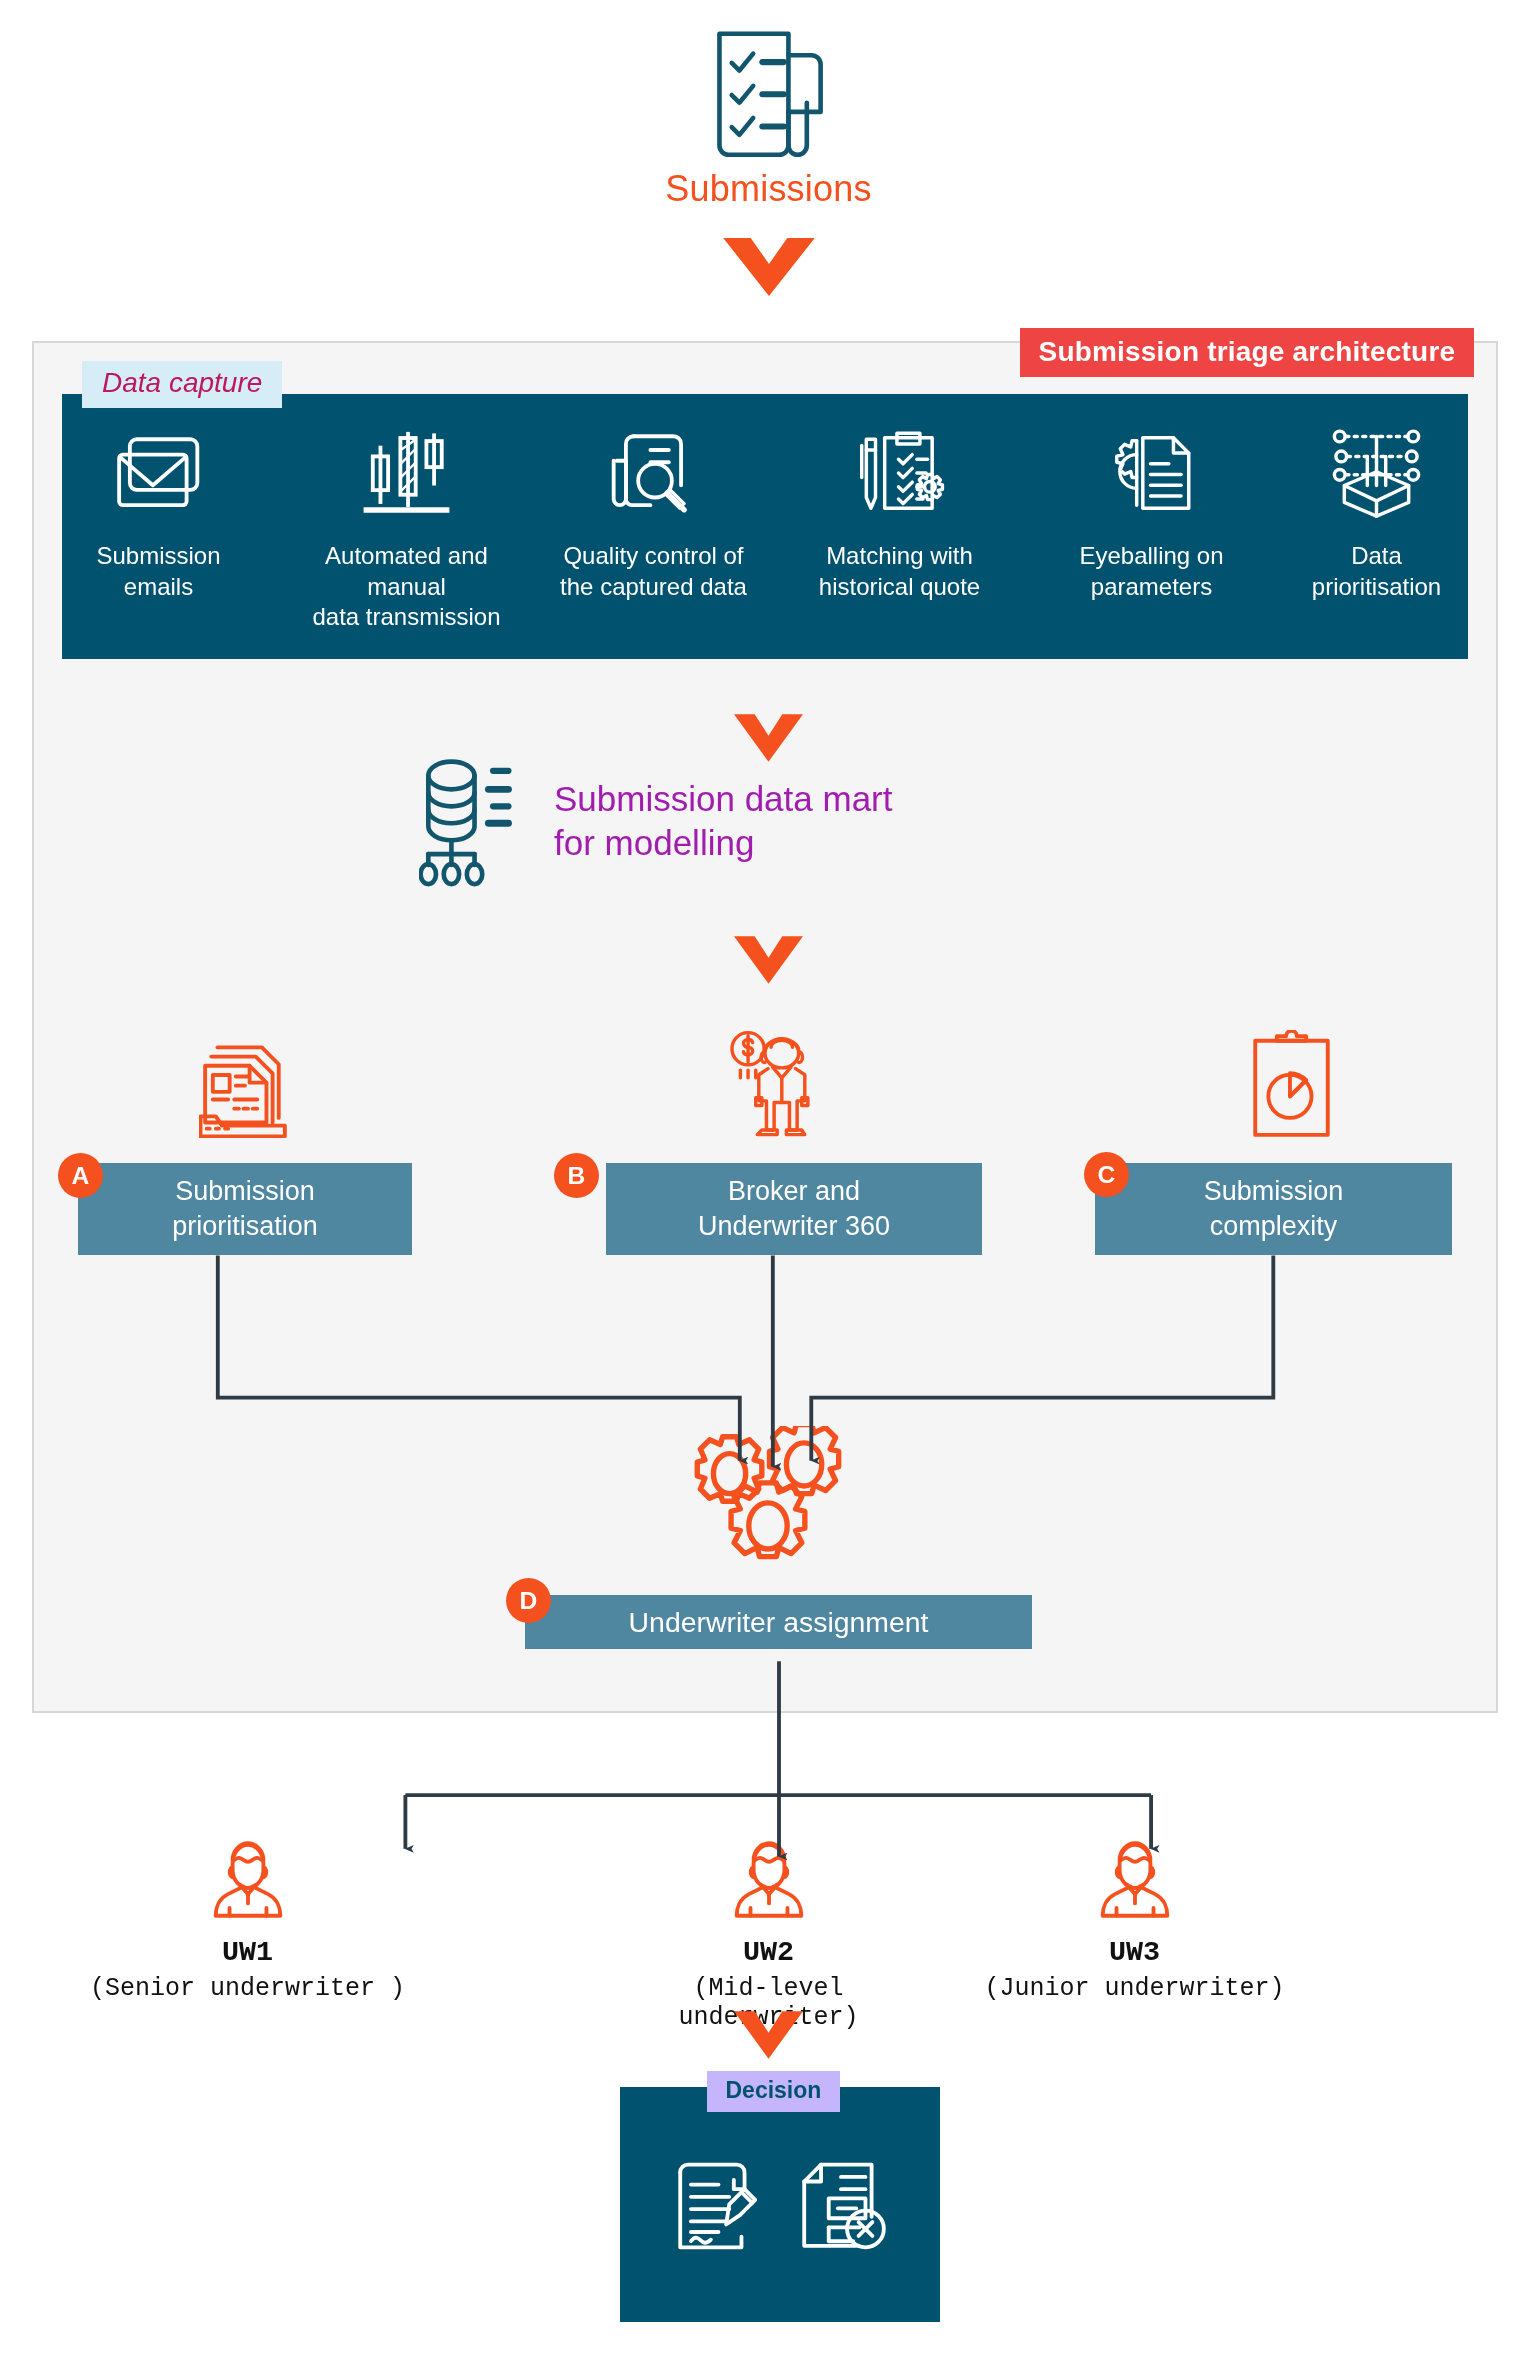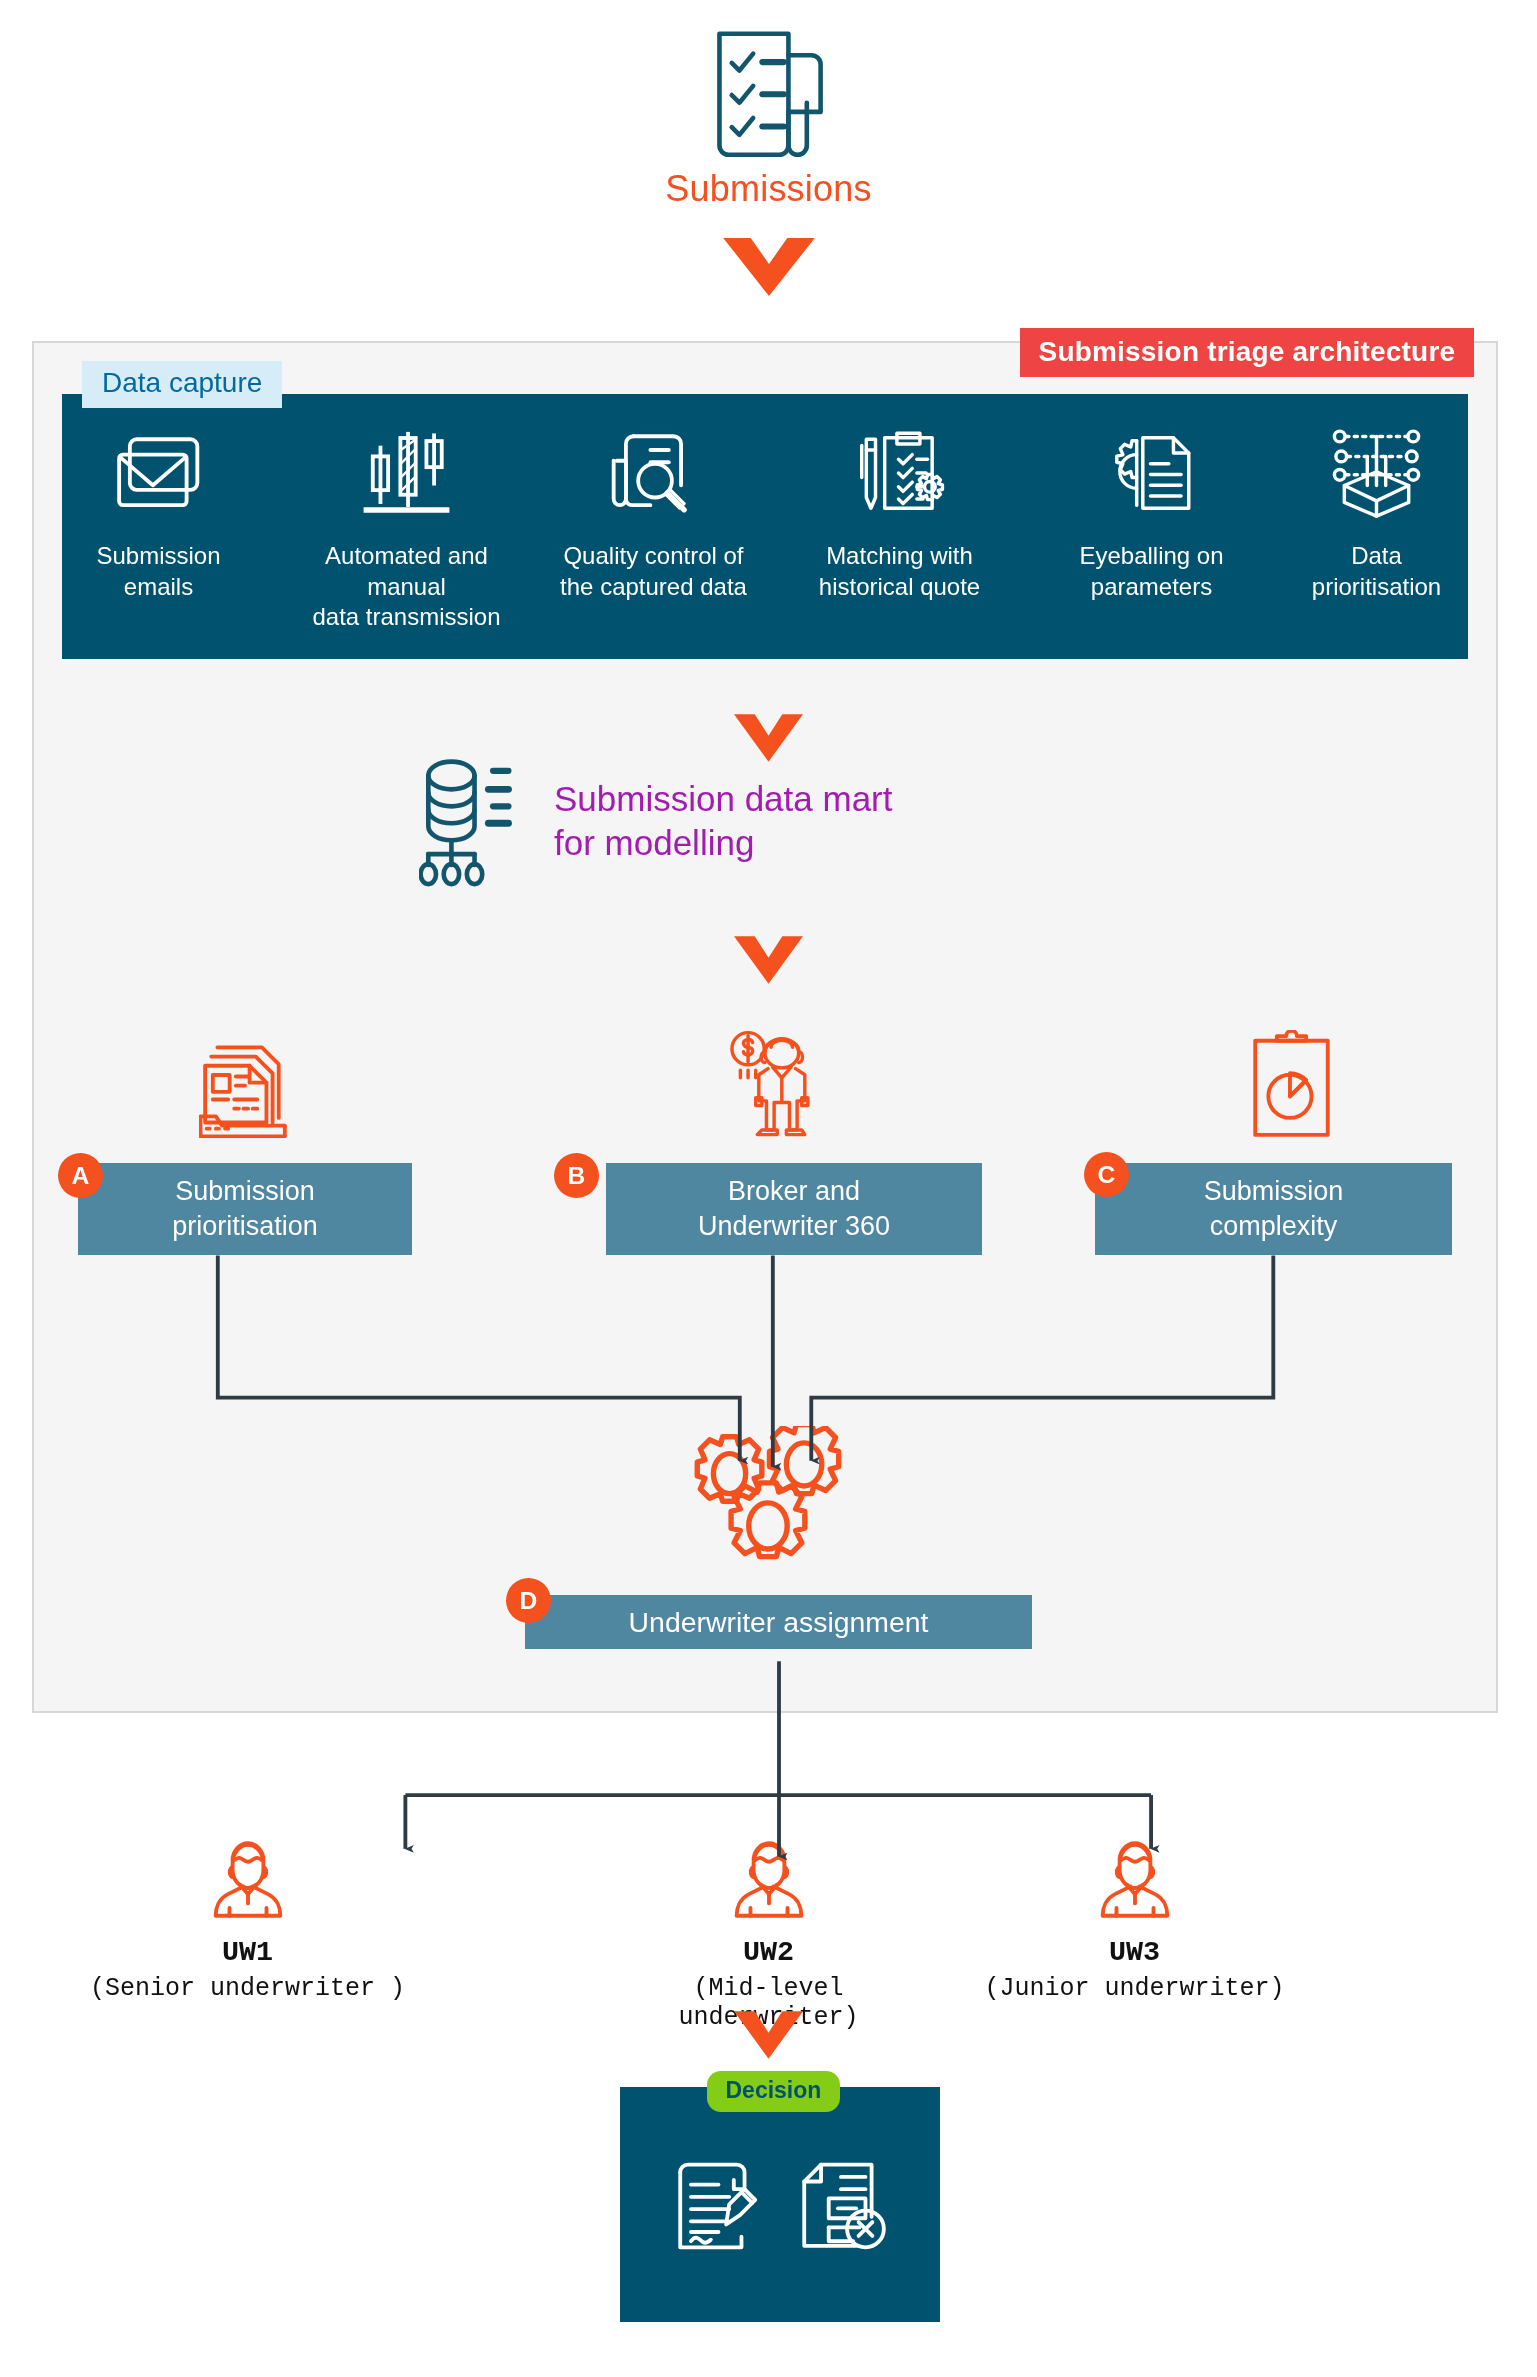--- a/index.html
+++ b/index.html
@@ -55,23 +55,24 @@
     white-space: nowrap;
   }
 
   
   #capture-band {
     left: 62px; top: 394px; width: 1406px; height: 265px;
     background: #00526e;
   }
   #capture-tag {
     left: 82px; top: 361px;
-    background: #d6edf7; color: #0369a1;
+    background: #d6edf7; color: #be185d;
     font-size: 28px; padding: 6.2px 20px 8.5px 20px;
     white-space: nowrap;
+    font-style: italic;
   }
   .capture-cell {
     position: absolute;
     top: 415px;
     width: 231px;
     text-align: center;
     color: #ffffff;
   }
   .capture-cell .ci {
     height: 115px;
@@ -151,26 +152,25 @@
   .uw .ur { font-size: 25px; color: #111111; margin-top: 4.6px; font-weight: 300; }
 
   
   #arrow-decision { left: 734px; top: 2011px; }
   #decision-panel {
     left: 620px; top: 2087px; width: 320px; height: 235px;
     background: #00526e;
   }
   #decision-tag {
     left: 707px; top: 2071px;
-    background: #84cc16; color: #00526e;
+    background: #c4b5fd; color: #00526e;
     font-size: 23px; font-weight: bold;
     padding: 6.2px 18.5px 7.7px 18.5px;
     white-space: nowrap;
     z-index: 4;
-    border-radius: 14px;
   }
   #decision-icons {
     position: absolute;
     left: 620px; top: 2130px; width: 320px; height: 154px;
     display: flex; align-items: center; justify-content: center; gap: 35px;
   }
 </style>
 </head>
 <body>
 

